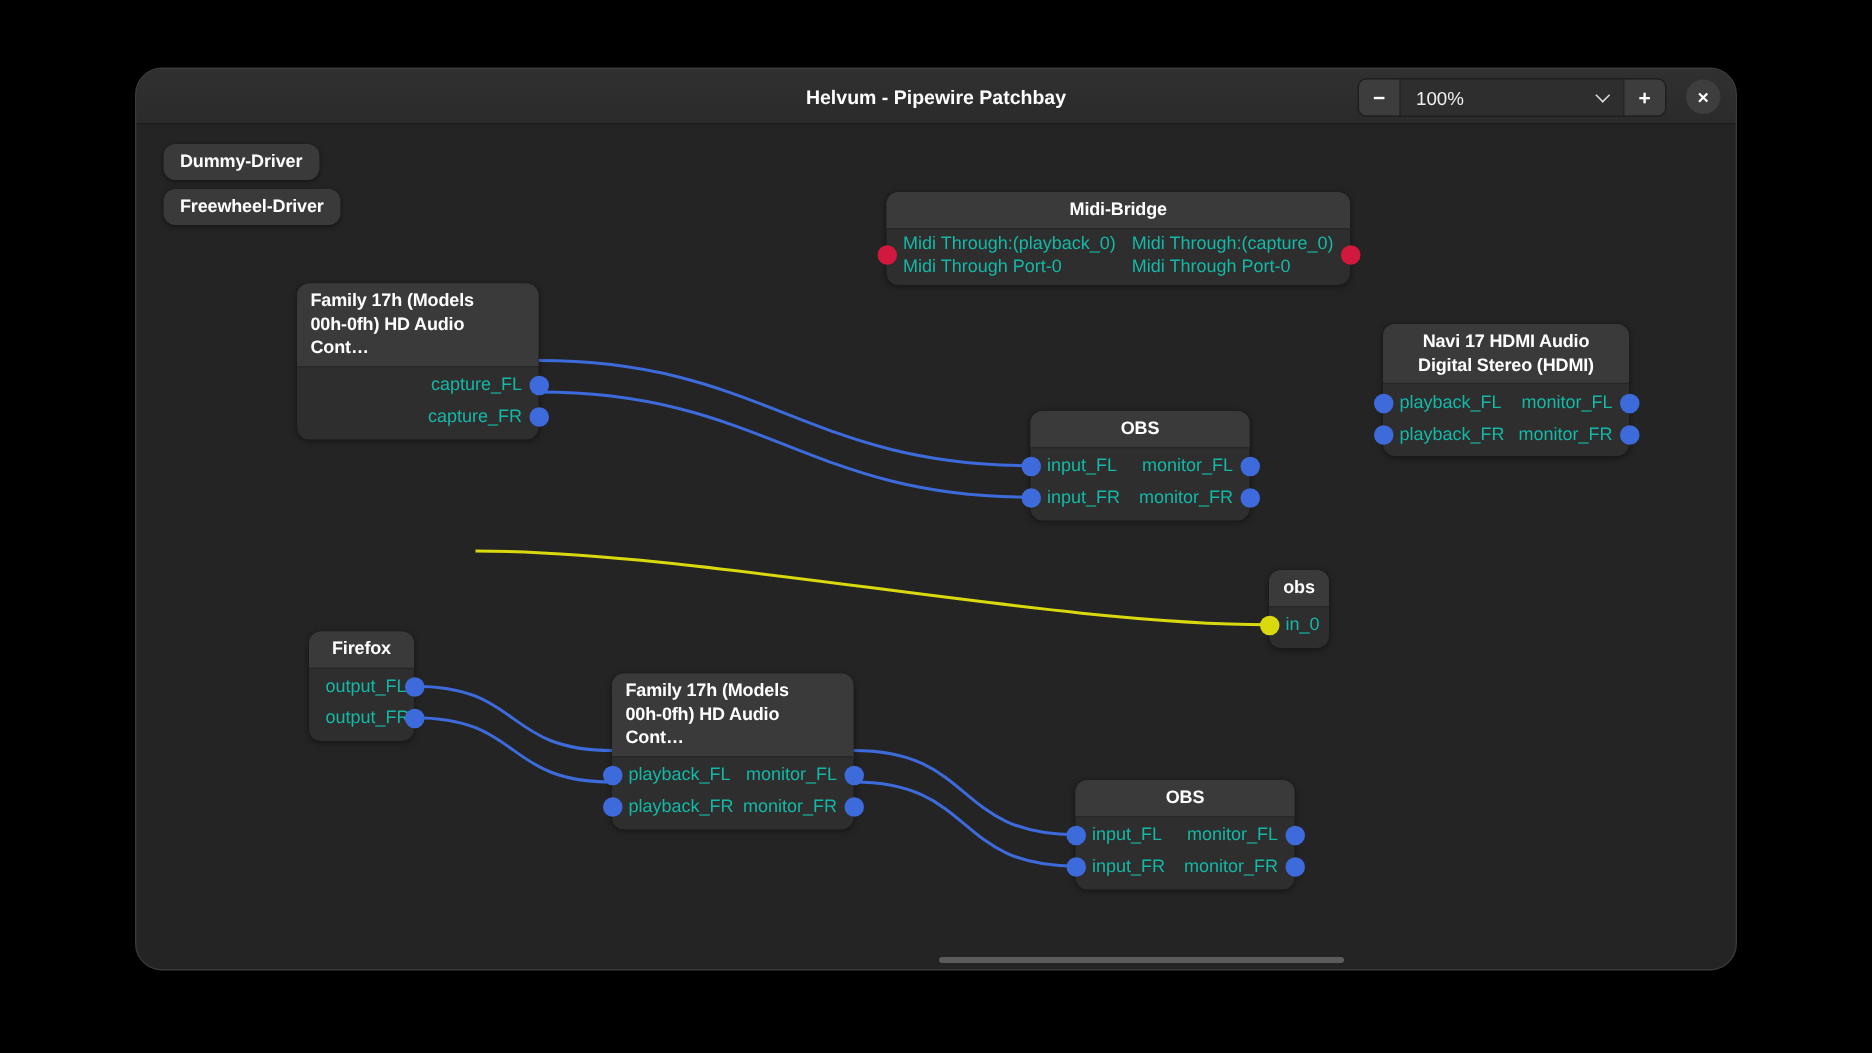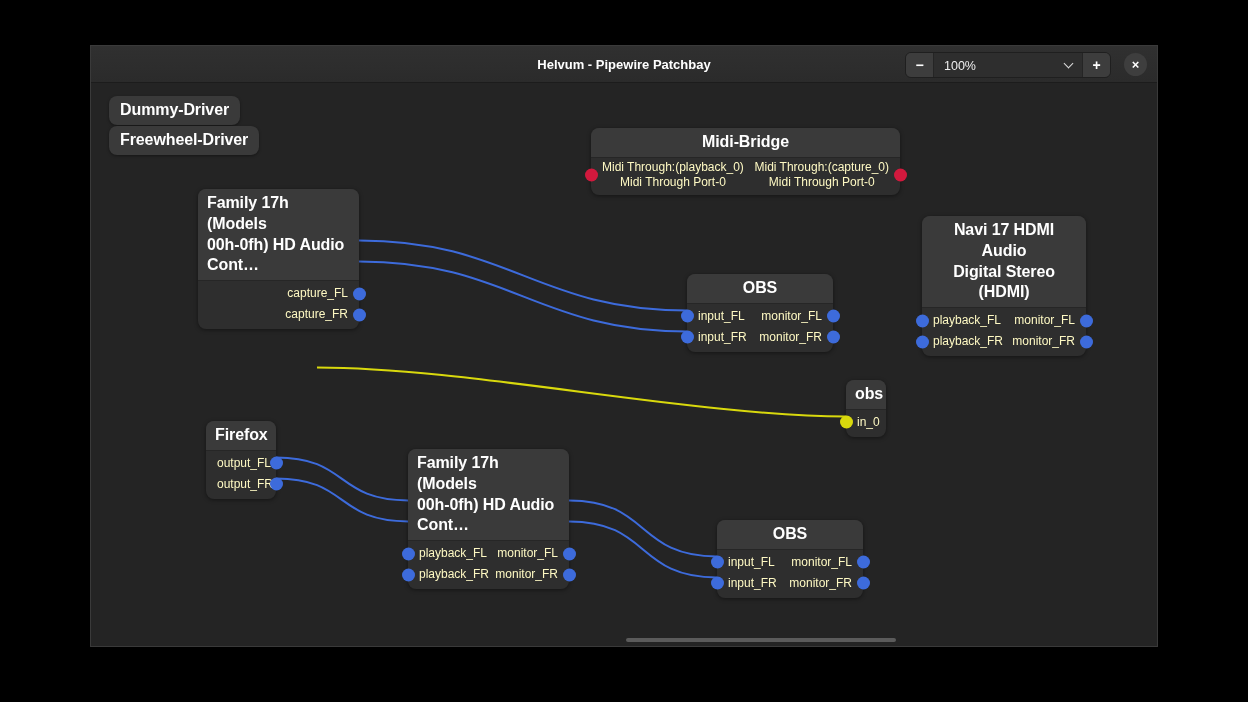--- a/index.html
+++ b/index.html
@@ -1,20 +1,20 @@
 <!DOCTYPE html>
 <html><head>
 <meta charset="utf-8">
 <style>
   * { margin:0; padding:0; box-sizing:border-box; }
   html,body { width:1248px; height:702px; background:#000; overflow:hidden;
               font-family:"Liberation Sans", sans-serif; }
 
   .window { position:absolute; left:90px; top:45px; width:1068px; height:602px;
-            background:#242424; border:1px solid #3a3a3a; border-radius:0;
+            background:#242424; border:1px solid #3a3a3a; border-radius:18px;
             overflow:hidden; box-shadow:0 8px 30px rgba(0,0,0,.8); }
 
   
   .titlebar { position:relative; height:37px; background:linear-gradient(#303030,#2b2b2b);
               border-bottom:1px solid #1c1c1c; display:flex; align-items:center; }
   .titlebar-title { position:absolute; left:0; right:0; text-align:center;
                     color:#fff; font-size:13px; font-weight:bold; pointer-events:none; }
   .tb-controls { position:absolute; right:10px; top:0; height:37px;
                  display:flex; align-items:center; gap:13px; }
   .zoom-group { display:flex; align-items:stretch; height:26px; background:#2e2e2e;
@@ -31,36 +31,36 @@
                display:flex; align-items:center; justify-content:center;
                font-size:13px; font-weight:bold; cursor:pointer; line-height:1; }
 
   
   .canvas { position:relative; width:100%; height:564px; background:#242424; }
   #links-svg { position:absolute; left:0; top:0; pointer-events:none; }
 
   
   .node { position:absolute; background:#2e2e2e; border-radius:8px;
           box-shadow:0 1px 4px rgba(0,0,0,.45); font-size:12px; }
-  .node-header { background:#3a3a3a; color:#fff; font-weight:bold; font-size:16px;
+  .node-header { background:#3a3a3a; color:#fff; font-weight:bold; font-size:12px;
                  letter-spacing:-0.1px; line-height:1.3; padding:4px 9px;
                  border-radius:8px 8px 0 0; text-align:center; white-space:pre-line;
                  border-bottom:1px solid #262626; overflow:hidden; cursor:grab; }
   .node-header.left { text-align:left; }
   .node.pill { background:transparent; box-shadow:none; }
   .node.pill .node-header { border-radius:8px; border-bottom:none; padding:4px 11px;
                             white-space:nowrap; box-shadow:0 1px 3px rgba(0,0,0,.4); }
   .node-body { padding:2px 0 4px 0; }
   .port-row { position:relative; display:flex; justify-content:space-between;
               align-items:center; min-height:21px; }
   .port { max-width:100%; }
   .port.in  { padding-left:11px; }
   .port.out { padding-right:11px; margin-left:auto; text-align:right; }
-  .port-label { color:#fef9c3; font-size:12px; line-height:1.3; white-space:pre-line;
-                display:inline-block; text-align:center; }
+  .port-label { color:#14b8a6; font-size:12px; line-height:1.3; white-space:pre-line;
+                display:inline-block; text-align:left; }
   .dot { position:absolute; top:50%; width:13px; height:13px; border-radius:50%;
          transform:translateY(-50%); cursor:crosshair; }
   .port.in  .dot { left:-6.5px; }
   .port.out .dot { right:-6.5px; }
 
   .hscrollbar { position:absolute; left:535px; top:555px; width:270px; height:4px;
                 background:#5b5b5b; border-radius:2px; cursor:pointer; }
 </style>
 </head>
 <body>

